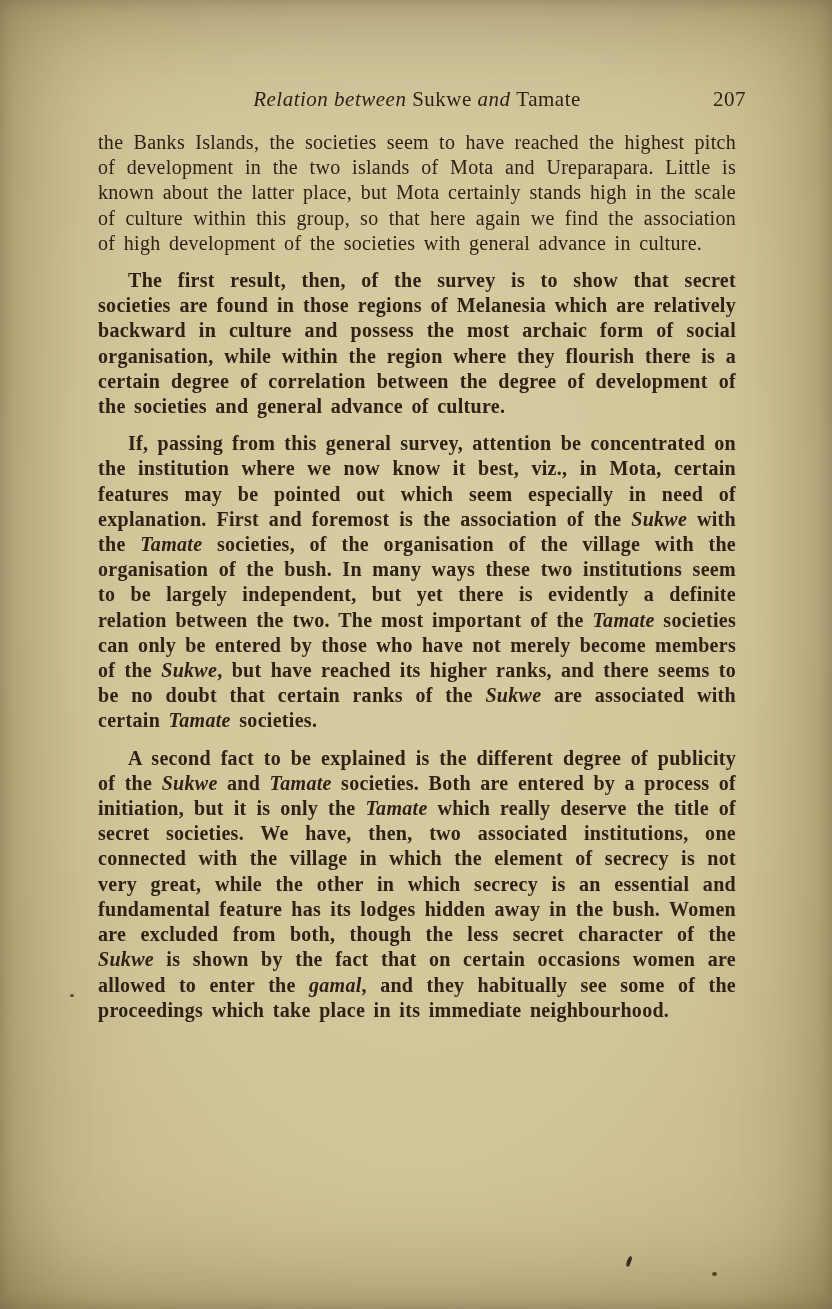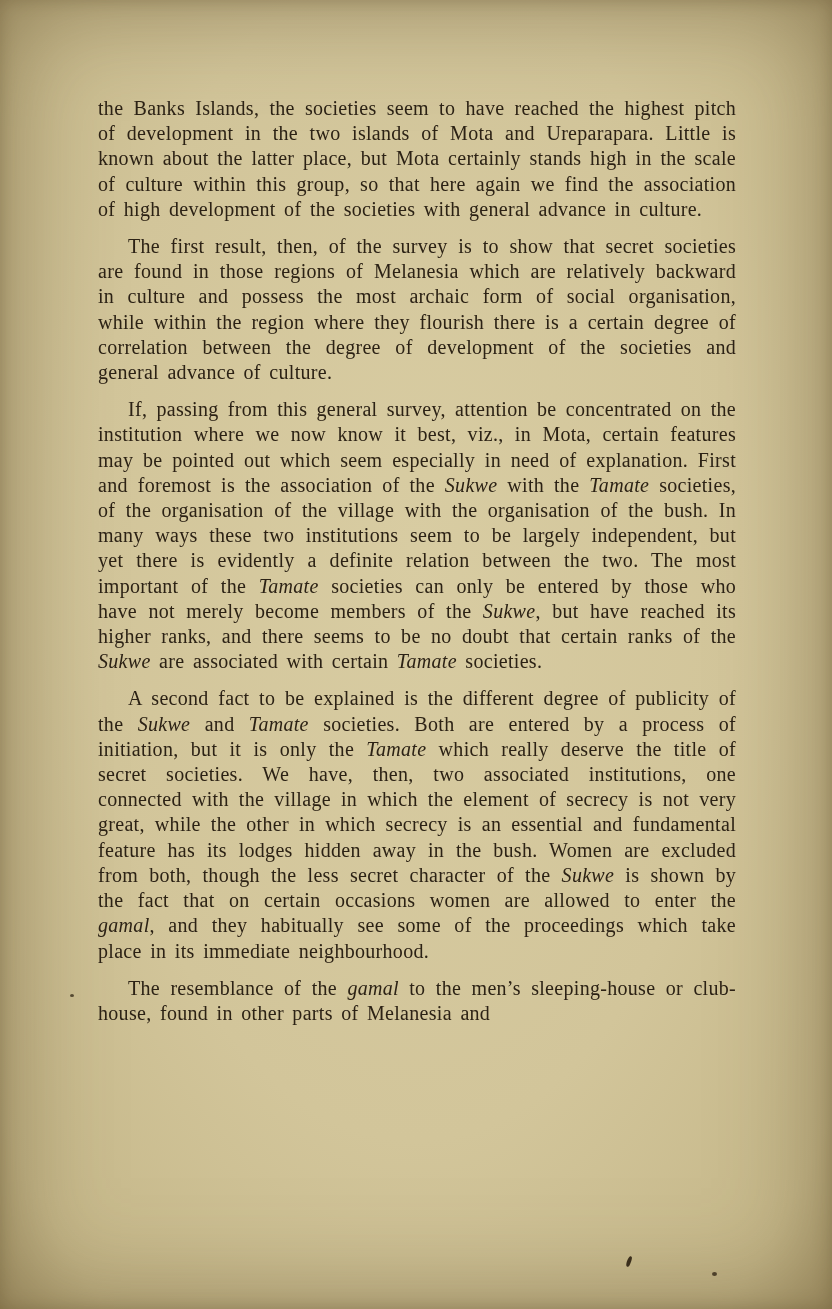--- a/index.html
+++ b/index.html
@@ -46,20 +46,21 @@
     line-height: 25.2px;
     text-align: justify;
     word-spacing: 3.2px;
     letter-spacing: 0.3px;
   }
   .para {
     margin: 12px;
   }
   .para.indent {
     text-indent: 1.5em;
+    font-weight: bold;
   }
   .it {
     font-style: italic;
   }
   .speck {
     position: absolute;
     background: #3a2e1c;
     border-radius: 50%;
   }
   .speck-tick {
@@ -82,23 +83,26 @@
     top: 994px;
     width: 4px;
     height: 3px;
     opacity: 0.8;
   }
 </style>
 </head>
 <body>
 
 <div class="paper">
+  <div class="running-header">
+    <div class="running-header-title"><span class="it">Relation between </span><span>Sukwe </span><span class="it">and </span><span>Tamate</span></div>
+    <div class="page-number">207</div>
+  </div>
   <div class="page-body">
       <p class="para"><span>the Banks Islands, the societies seem to have reached the highest pitch of development in the two islands of Mota and Ureparapara. Little is known about the latter place, but Mota certainly stands high in the scale of culture within this group, so that here again we find the association of high development of the societies with general advance in culture.</span></p>
       <p class="para indent"><span>The first result, then, of the survey is to show that secret societies are found in those regions of Melanesia which are relatively backward in culture and possess the most archaic form of social organisation, while within the region where they flourish there is a certain degree of correlation between the degree of development of the societies and general advance of culture.</span></p>
       <p class="para indent"><span>If, passing from this general survey, attention be concentrated on the institution where we now know it best, viz., in Mota, certain features may be pointed out which seem especially in need of explanation. First and foremost is the association of the </span><span class="it">Sukwe</span><span> with the </span><span class="it">Tamate</span><span> societies, of the organisation of the village with the organisation of the bush. In many ways these two institutions seem to be largely independent, but yet there is evidently a definite relation between the two. The most important of the </span><span class="it">Tamate</span><span> societies can only be entered by those who have not merely become members of the </span><span class="it">Sukwe</span><span>, but have reached its higher ranks, and there seems to be no doubt that certain ranks of the </span><span class="it">Sukwe</span><span> are associated with certain </span><span class="it">Tamate</span><span> societies.</span></p>
       <p class="para indent"><span>A second fact to be explained is the different degree of publicity of the </span><span class="it">Sukwe</span><span> and </span><span class="it">Tamate</span><span> societies. Both are entered by a process of initiation, but it is only the </span><span class="it">Tamate</span><span> which really deserve the title of secret societies. We have, then, two associated institutions, one connected with the village in which the element of secrecy is not very great, while the other in which secrecy is an essential and fundamental feature has its lodges hidden away in the bush. Women are excluded from both, though the less secret character of the </span><span class="it">Sukwe</span><span> is shown by the fact that on certain occasions women are allowed to enter the </span><span class="it">gamal</span><span>, and they habitually see some of the proceedings which take place in its immediate neighbourhood.</span></p>
-      <p class="para indent"><span>The resemblance of the </span><span class="it">gamal</span><span> to the men’s sleeping-house or club-house, found in other parts of Melanesia and</span></p>
     </div>
   <div class="speck speck-tick"></div>
   <div class="speck speck-dot"></div>
   <div class="speck speck-margin"></div>
 </div>
 
 </body></html>

